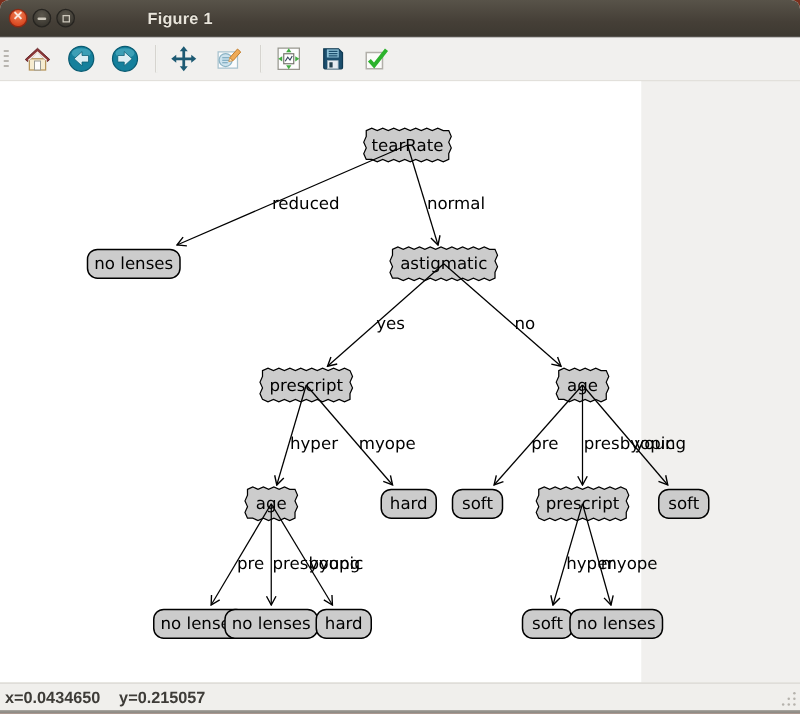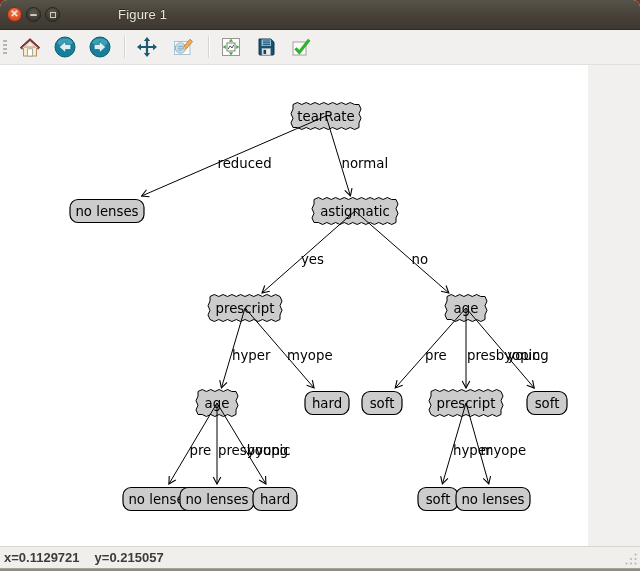--- a/index.html
+++ b/index.html
@@ -8,34 +8,34 @@
   .titlebar{position:relative;height:30px;background:linear-gradient(#585349,#453f37 60%,#3d3931);
             border-bottom:1px solid #2e2b26;box-sizing:border-box;display:flex;align-items:center;}
   .winbtns{display:flex;align-items:center;gap:4px;margin-left:7px;}
   .wbtn{width:15px;height:15px;border-radius:50%;display:flex;align-items:center;justify-content:center;
         box-sizing:border-box;cursor:default;}
   .wbtn.close{background:radial-gradient(circle at 50% 32%,#f08157,#d94a22 70%,#bf3a16);border:1px solid #8e2813;}
   .wbtn.close .x{color:#f9e9e0;font-size:10px;font-weight:bold;line-height:1;margin-top:-1px;}
   .wbtn.dark{background:radial-gradient(circle at 50% 32%,#5d584e,#3a3730 75%);border:1px solid #262420;}
   .wbtn .minus{display:block;width:7px;height:2px;background:#cdc8bc;border-radius:1px;}
   .wbtn .square{display:block;width:6px;height:6px;border:1.5px solid #cdc8bc;box-sizing:border-box;}
-  .wtitle{color:#e8e4da;font-size:13px;font-weight:normal;margin-left:14px;letter-spacing:.2px;
+  .wtitle{color:#e8e4da;font-size:13px;font-weight:bold;margin-left:14px;letter-spacing:.2px;
           text-shadow:0 -1px 0 rgba(0,0,0,.45);padding-left:44px;}
   
   .toolbar{position:relative;height:35px;background:#f1f0ee;border-bottom:1px solid #e2e0db;
            display:flex;align-items:center;box-sizing:border-box;}
   .grip{position:absolute;left:3px;top:10px;width:4px;height:14px;
         background:repeating-linear-gradient(#b8b5af 0 2px,transparent 2px 4px);}
   .tbtn{width:24px;height:24px;padding:0;border:none;background:transparent;display:flex;
         align-items:center;justify-content:center;cursor:default;}
   .tbtn svg{display:block;}
   .tsep{width:1px;height:22px;background:#d6d4cf;border-right:1px solid #fbfbfa;}
   .m18{margin-left:18px}.m11{margin-left:11px}.m12{margin-left:12px}.m9{margin-left:9px}.m14{margin-left:14px}
   
-  .canvas{position:relative;width:588px;height:481px;background:#ffffff;}
+  .canvas{position:relative;width:513px;height:481px;background:#ffffff;}
   .canvas svg{position:absolute;left:0;top:0;}
   
   .statusbar{position:relative;height:22px;background:#f0efec;border-top:1px solid #d9d7d2;
              display:flex;align-items:center;box-sizing:border-box;}
   .coords{font-size:13px;font-weight:bold;color:#3e3c38;margin-left:4px;white-space:pre;}
   .coords span{margin-right:15px;}
   .rgrip{position:absolute;right:2px;bottom:2px;}
   .bottomstrip{height:3px;background:#8f8c86;border-top:1px solid #a5a29c;box-sizing:border-box;}
 </style>
 </head>
@@ -198,21 +198,21 @@
         <rect x="456" y="422.5" width="74" height="23" rx="8" ry="8" fill="#cccccc" stroke="#000000" stroke-width="1.2"></rect>
         <text x="493" y="438.5" text-anchor="middle" fill="#000" style="font: 13.3px &quot;DejaVu Sans&quot;, sans-serif;">no lenses</text>
         <line x1="466" y1="243" x2="534.2105263157895" y2="323" stroke="#000" stroke-width="1" marker-end="url(#arr)"></line>
         <text x="507.5" y="294.5" text-anchor="start" fill="#000" style="font: 13.3px &quot;DejaVu Sans&quot;, sans-serif;">young</text>
         <rect x="527" y="326.5" width="40" height="23" rx="8" ry="8" fill="#cccccc" stroke="#000000" stroke-width="1.2"></rect>
         <text x="547" y="342.5" text-anchor="middle" fill="#000" style="font: 13.3px &quot;DejaVu Sans&quot;, sans-serif;">soft</text>
       </svg>
   </div>
 
   <div class="statusbar">
-    <div class="coords"><span>x=0.1129721</span><span>y=0.215057</span></div>
+    <div class="coords"><span>x=0.0434650</span><span>y=0.215057</span></div>
     <svg class="rgrip" width="14" height="14">
       <g fill="#b5b2ac">
         <circle cx="11.5" cy="2.5" r="1"></circle>
         <circle cx="11.5" cy="7" r="1"></circle>
           <circle cx="7" cy="7" r="1"></circle>
         <circle cx="11.5" cy="11.5" r="1"></circle>
           <circle cx="7" cy="11.5" r="1"></circle>
           <circle cx="2.5" cy="11.5" r="1"></circle>
       </g>
     </svg>

